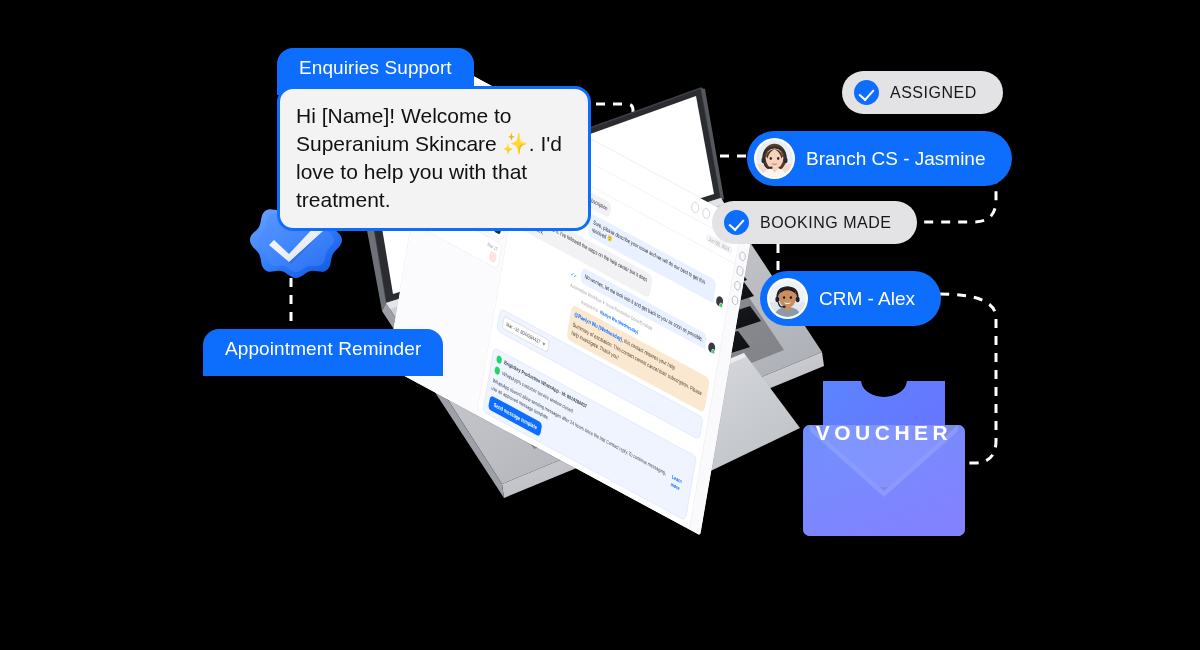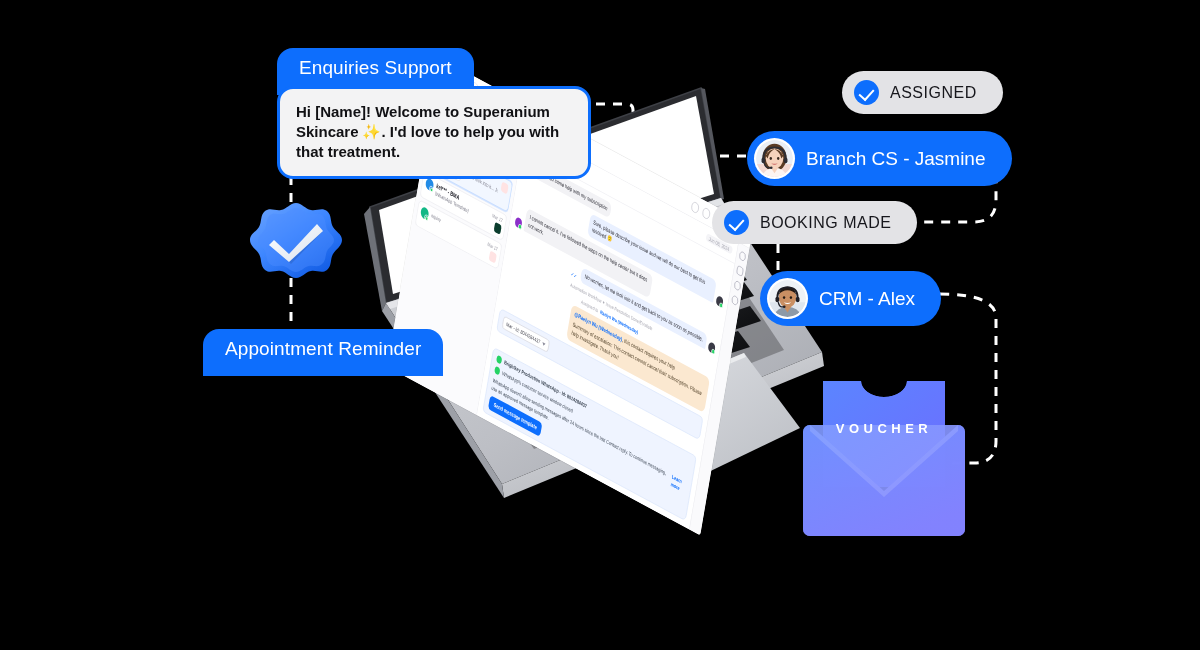--- a/index.html
+++ b/index.html
@@ -236,27 +236,26 @@
     letter-spacing: .1px;
     display: inline-block;
     position: relative;
     z-index: 1;
   }
   .card-body {
     background: #f3f3f4;
     border: 3px solid #0d6efd;
     border-radius: 16px;
     padding: 13px 16px 14px;
-    font-size: 15px;
+    font-size: 21px;
     line-height: 1.33;
     color: #111114;
     position: relative;
     z-index: 2;
     margin-top: -9px;
-    font-weight: bold;
   }
   .card-body.justified { text-align: justify; text-align-last: left; }
 
   #card-enquiries { left: 277px; top: 48px; width: 314px; }
   #card-enquiries .card-head { border-radius: 16px 16px 0 0; }
   #card-reminder { left: 203px; top: 329px; width: 281px; }
 
   
   #verified {
     position: absolute; left: 250px; top: 199px;
@@ -306,21 +305,21 @@
 
   
   #voucher {
     position: absolute; left: 799px; top: 371px;
     width: 170px; height: 170px; z-index: 24;
   }
   #voucher svg { display: block; }
   .voucher-label {
     position: absolute; left: 0; right: 0; top: 50px;
     text-align: center; color: #ffffff;
-    font-size: 13px; font-weight: 700; letter-spacing: 4.5px;
+    font-size: 21px; font-weight: 700; letter-spacing: 4.5px;
     z-index: 3; pointer-events: none;
   }
 </style>
 </head>
 <body>
 
 <div id="stage">
 
   <div class="conn" style="left:0;top:0;width:1200px;height:650px;">
     <svg width="1200" height="650" viewBox="0 0 1200 650">

